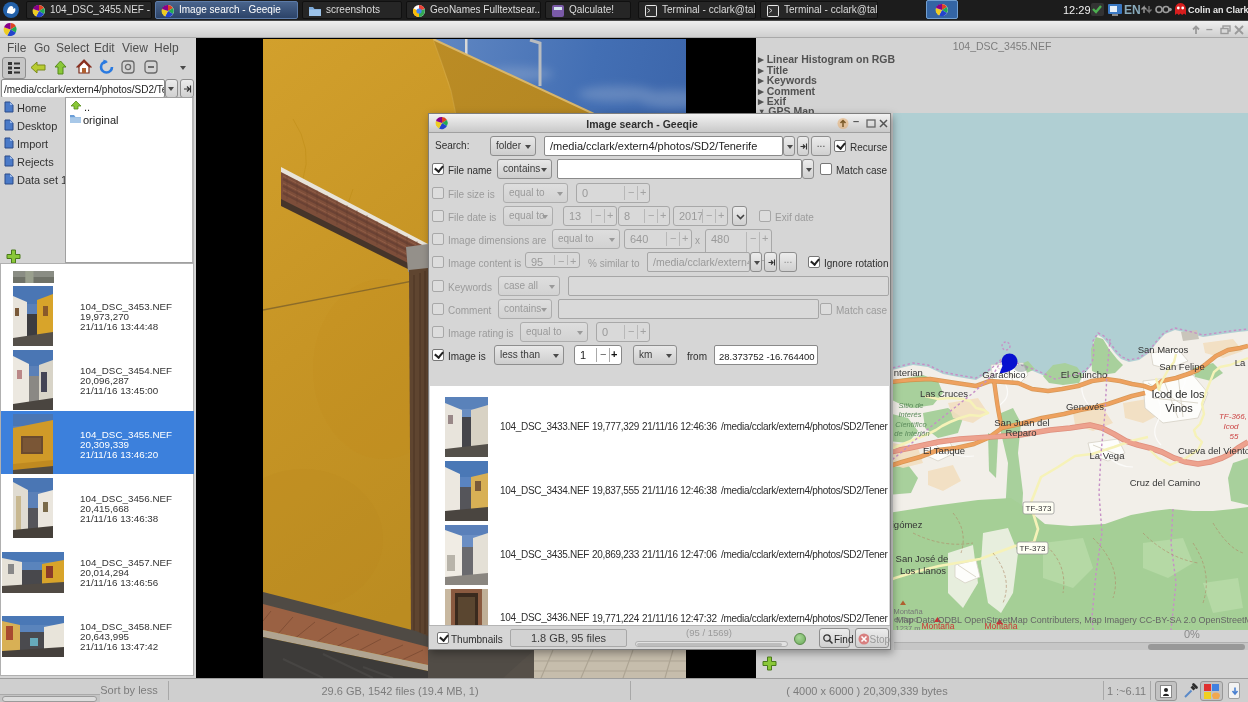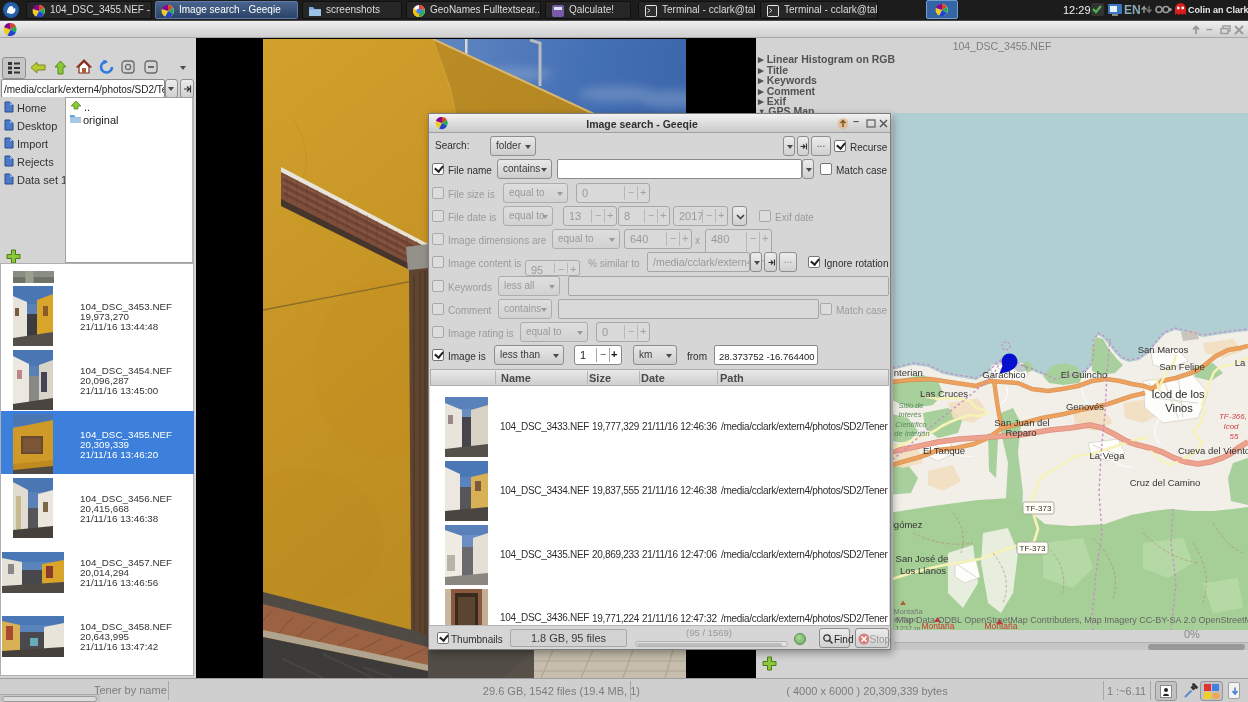--- a/index.html
+++ b/index.html
@@ -148,20 +148,28 @@
         <circle cx="7" cy="7" r="6" fill="#e8e8e8"></circle>
         <path d="M7 7 L7 1 A6 6 0 0 1 12 4 Z" fill="#d42"></path>
         <path d="M7 7 L12 4 A6 6 0 0 1 12 10 Z" fill="#2a5"></path>
         <path d="M7 7 L12 10 A6 6 0 0 1 4 12.5 Z" fill="#24c"></path>
         <path d="M7 7 L4 12.5 A6 6 0 0 1 1 5 Z" fill="#ec2"></path>
         <path d="M7 7 L1 5 A6 6 0 0 1 7 1 Z" fill="#808"></path>
       </svg>
 </div>
 
 <div class="abs" id="leftcol">
+ <div class="abs" id="menubar">
+  <span style="left:7px">File</span>
+        <span style="left:34px">Go</span>
+        <span style="left:56px">Select</span>
+        <span style="left:94px">Edit</span>
+        <span style="left:122px">View</span>
+        <span style="left:154px">Help</span>
+ </div>
  <div class="abs" id="toolbar">
   <div class="abs" style="left:2px;top:1px;width:24px;height:22px;background:#c6c6c6;border:1px solid #8e8e8e;border-radius:3px"></div>
   <svg class="abs" style="left:7px;top:5px" width="14" height="14">
           <rect x="1" y="1" width="4" height="3" fill="#333"></rect>
           <rect x="7" y="1.5" width="6" height="2" fill="#333"></rect>
           <rect x="1" y="5.5" width="4" height="3" fill="#333"></rect>
           <rect x="7" y="6" width="6" height="2" fill="#333"></rect>
           <rect x="1" y="10" width="4" height="3" fill="#333"></rect>
           <rect x="7" y="10.5" width="6" height="2" fill="#333"></rect>
         </svg>
@@ -551,20 +559,23 @@
         </svg>
         <svg class="abs" style="left:450px;top:5px" width="9" height="9">
           <path d="M1 1 L8 8 M8 1 L1 8" stroke="#555" stroke-width="1.5"></path>
         </svg>
       </div>
 <div class="lbl" style="left:6px;top:26px">Search:</div>
 <div class="combo" style="left:61px;top:22px;width:46px;height:20px">
         <span class="cx" style="top:3px">folder</span>
         <i class="darr" style="right:4px;left:auto;top:8px"></i>
       </div>
+<div class="entry" style="left:115px;top:22px;width:239px;height:20px">
+        <div style="font-size:11px;color:#222;padding:3px 0 0 5px;white-space:nowrap;overflow:hidden">/media/cclark/extern4/photos/SD2/Tenerife</div>
+      </div>
 <div class="btn" style="left:354px;top:22px;width:12px;height:20px">
         <i class="darr" style="left:2.5px;top:8px"></i>
       </div>
 <div class="btn" style="left:368px;top:22px;width:12px;height:20px">
         <svg class="abs" style="left:2px;top:5px" width="8" height="9">
           <path d="M0.5 4.5 H4.5 M3 2.5 L5 4.5 L3 6.5 M6.5 1.5 V7.5" stroke="#333" stroke-width="1.1" fill="none"></path>
         </svg>
       </div>
 <div class="btn" style="left:382px;top:22px;width:20px;height:20px">
         <div style="font-size:10px;color:#444;text-align:center;margin-top:1px">...</div>
@@ -646,21 +657,21 @@
 <div class="lbl dis" style="left:266px;top:121px">x</div>
 <div class="spin" style="left:276px;top:115px;width:67px;height:32px">
         <span class="v">480</span>
         <span class="m" style="left:44px">−</span>
         <span style="position:absolute;left:56px;top:2px;color:#a2a2a2">+</span>
         <i style="position:absolute;left:40px;top:2px;bottom:2px;border-left:1px solid #b8b8b8"></i>
         <i style="position:absolute;left:53px;top:2px;bottom:2px;border-left:1px solid #b8b8b8"></i>
       </div>
 <div class="cb dis" style="left:3px;top:142px"></div>
 <div class="lbl dis" style="left:19px;top:144px">Image content is</div>
-<div class="spin" style="left:96px;top:146px;width:55px;height:16px">
+<div class="spin" style="left:96px;top:138px;width:55px;height:16px">
         <span class="v">95</span>
         <span class="m" style="left:32px">−</span>
         <span style="position:absolute;left:44px;top:2px;color:#a2a2a2">+</span>
         <i style="position:absolute;left:28px;top:2px;bottom:2px;border-left:1px solid #b8b8b8"></i>
         <i style="position:absolute;left:41px;top:2px;bottom:2px;border-left:1px solid #b8b8b8"></i>
       </div>
 <div class="lbl dis" style="left:159px;top:144px">% similar to</div>
 <div class="entry dis" style="left:218px;top:138px;width:103px;height:20px">
         <div style="font-size:10.5px;color:#222;padding:3px 0 0 5px;white-space:nowrap;overflow:hidden"><span style="color:#999">/media/cclark/extern4/p</span></div>
       </div>
@@ -673,21 +684,21 @@
         </svg>
       </div>
 <div class="btn" style="left:350px;top:138px;width:18px;height:20px">
         <div style="font-size:10px;color:#888;text-align:center;margin-top:1px">...</div>
       </div>
 <div class="cb on" style="left:379px;top:142px"></div>
 <div class="lbl" style="left:395px;top:144px">Ignore rotation</div>
 <div class="cb dis" style="left:3px;top:166px"></div>
 <div class="lbl dis" style="left:19px;top:168px">Keywords</div>
 <div class="combo dis" style="left:69px;top:162px;width:62px;height:20px">
-        <span class="cx" style="top:3px">less all</span>
+        <span class="cx" style="top:3px">case all</span>
         <i class="darr" style="right:4px;left:auto;top:8px"></i>
       </div>
 <div class="entry dis" style="left:139px;top:162px;width:321px;height:20px"></div>
 <div class="cb dis" style="left:3px;top:189px"></div>
 <div class="lbl dis" style="left:19px;top:191px">Comment</div>
 <div class="combo dis" style="left:69px;top:185px;width:54px;height:20px">
         <span class="cx" style="top:3px">contains</span>
         <i class="darr" style="right:4px;left:auto;top:8px"></i>
       </div>
 <div class="entry dis" style="left:129px;top:185px;width:261px;height:20px"></div>
@@ -719,30 +730,20 @@
         <i style="position:absolute;left:21px;top:2px;bottom:2px;border-left:1px solid #aaa"></i>
         <i style="position:absolute;left:34px;top:2px;bottom:2px;border-left:1px solid #aaa"></i>
       </div>
 <div class="combo" style="left:204px;top:231px;width:44px;height:20px">
         <span class="cx" style="top:3px">km</span>
         <i class="darr" style="right:4px;left:auto;top:8px"></i>
       </div>
 <div class="lbl" style="left:258px;top:237px">from</div>
 <div class="entry" style="left:285px;top:231px;width:104px;height:20px">
         <div style="font-size:9.5px;color:#222;padding:4.5px 0 0 4px;white-space:nowrap;overflow:hidden">28.373752 -16.764400</div>
-      </div>
-<div class="abs" style="left:1px;top:255px;width:459px;height:17px;background:linear-gradient(#e8e8e8,#cfcfcf);border:1px solid #adadad;font-size:11px;font-weight:bold;color:#4a4a4a">
-        <span class="abs" style="left:70px;top:2px">Name</span>
-        <span class="abs" style="left:158px;top:2px">Size</span>
-        <span class="abs" style="left:210px;top:2px">Date</span>
-        <span class="abs" style="left:289px;top:2px">Path</span>
-        <i class="abs" style="left:64px;top:1px;bottom:1px;border-left:1px solid #b5b5b5"></i>
-        <i class="abs" style="left:156px;top:1px;bottom:1px;border-left:1px solid #b5b5b5"></i>
-        <i class="abs" style="left:208px;top:1px;bottom:1px;border-left:1px solid #b5b5b5"></i>
-        <i class="abs" style="left:286px;top:1px;bottom:1px;border-left:1px solid #b5b5b5"></i>
       </div>
 <div class="abs" style="left:1px;top:272px;width:459px;height:239px;background:#fff;overflow:hidden;font-size:10px;color:#2e2e2e;letter-spacing:-0.3px">
         <div class="abs" style="left:15px;top:11px"><svg width="43" height="60" viewBox="0 0 43 60">
             <rect width="43" height="60" fill="#6a8ec2"></rect>
             <rect width="43" height="12" fill="#5a82ba"></rect>
             <polygon points="0,6 17,13 17,60 0,60" fill="#e8e4dc"></polygon>
             <polygon points="43,8 26,13 26,60 43,60" fill="#d8d2c4"></polygon>
             <polygon points="17,20 26,20 26,60 17,60" fill="#45454a"></polygon>
             <rect x="3" y="18" width="5" height="9" fill="#988"></rect>
             <polygon points="0,52 43,47 43,60 0,60" fill="#54504a"></polygon>
@@ -813,23 +814,23 @@
           </svg>
           <span style="position:absolute;left:13.5px;top:4.5px;font-size:10px;color:#9a9a9a">Stop</span>
         </div>
       </div>
     </div>
 <svg class="abs" style="left:762px;top:656px" width="15" height="15">
       <path d="M5.5 1 h4 v4.5 H14 v4 H9.5 V14 h-4 V9.5 H1 v-4 h4.5 Z" fill="#8ac838" stroke="#4a7a1a" stroke-width="1"></path>
     </svg>
 
 <div class="abs" id="statusbar" style="left:0;top:678px;width:1248px;height:24px;background:#cfcfcf;border-top:1px solid #9e9e9e;font-size:11px;color:#7c7c7c">
- <div class="abs" style="left:94px;top:5px;width:70px;text-align:center;white-space:nowrap">Tener by name</div>
+ <div class="abs" style="left:94px;top:5px;width:70px;text-align:center;white-space:nowrap">Sort by less</div>
  <i class="abs" style="left:168px;top:2px;bottom:2px;border-left:1px solid #a8a8a8"></i>
- <div class="abs" style="left:180px;top:6px;width:460px;text-align:right">29.6 GB, 1542 files (19.4 MB, 1)</div>
+ <div class="abs" style="left:170px;top:6px;width:460px;text-align:center">29.6 GB, 1542 files (19.4 MB, 1)</div>
  <i class="abs" style="left:630px;top:2px;bottom:2px;border-left:1px solid #a8a8a8"></i>
  <div class="abs" style="left:632px;top:6px;width:470px;text-align:center">( 4000 x 6000 ) 20,309,339 bytes</div>
  <i class="abs" style="left:1103px;top:2px;bottom:2px;border-left:1px solid #a8a8a8"></i>
  <div class="abs" style="left:1103px;top:6px;width:47px;text-align:center">1 :~6.11</div>
  <i class="abs" style="left:1150px;top:2px;bottom:2px;border-left:1px solid #a8a8a8"></i>
  <div class="abs" style="left:1155px;top:2px;width:22px;height:20px;background:#c2c2c2;border:1px solid #969696;border-radius:3px">
   <div class="abs" style="left:4px;top:3px;width:12px;height:13px;background:#fff;border:1px solid #888"><svg width="10" height="11">
             <circle cx="5" cy="4" r="2" fill="#222"></circle>
             <path d="M2 10 C2 7 8 7 8 10 Z" fill="#222"></path>
           </svg></div>

